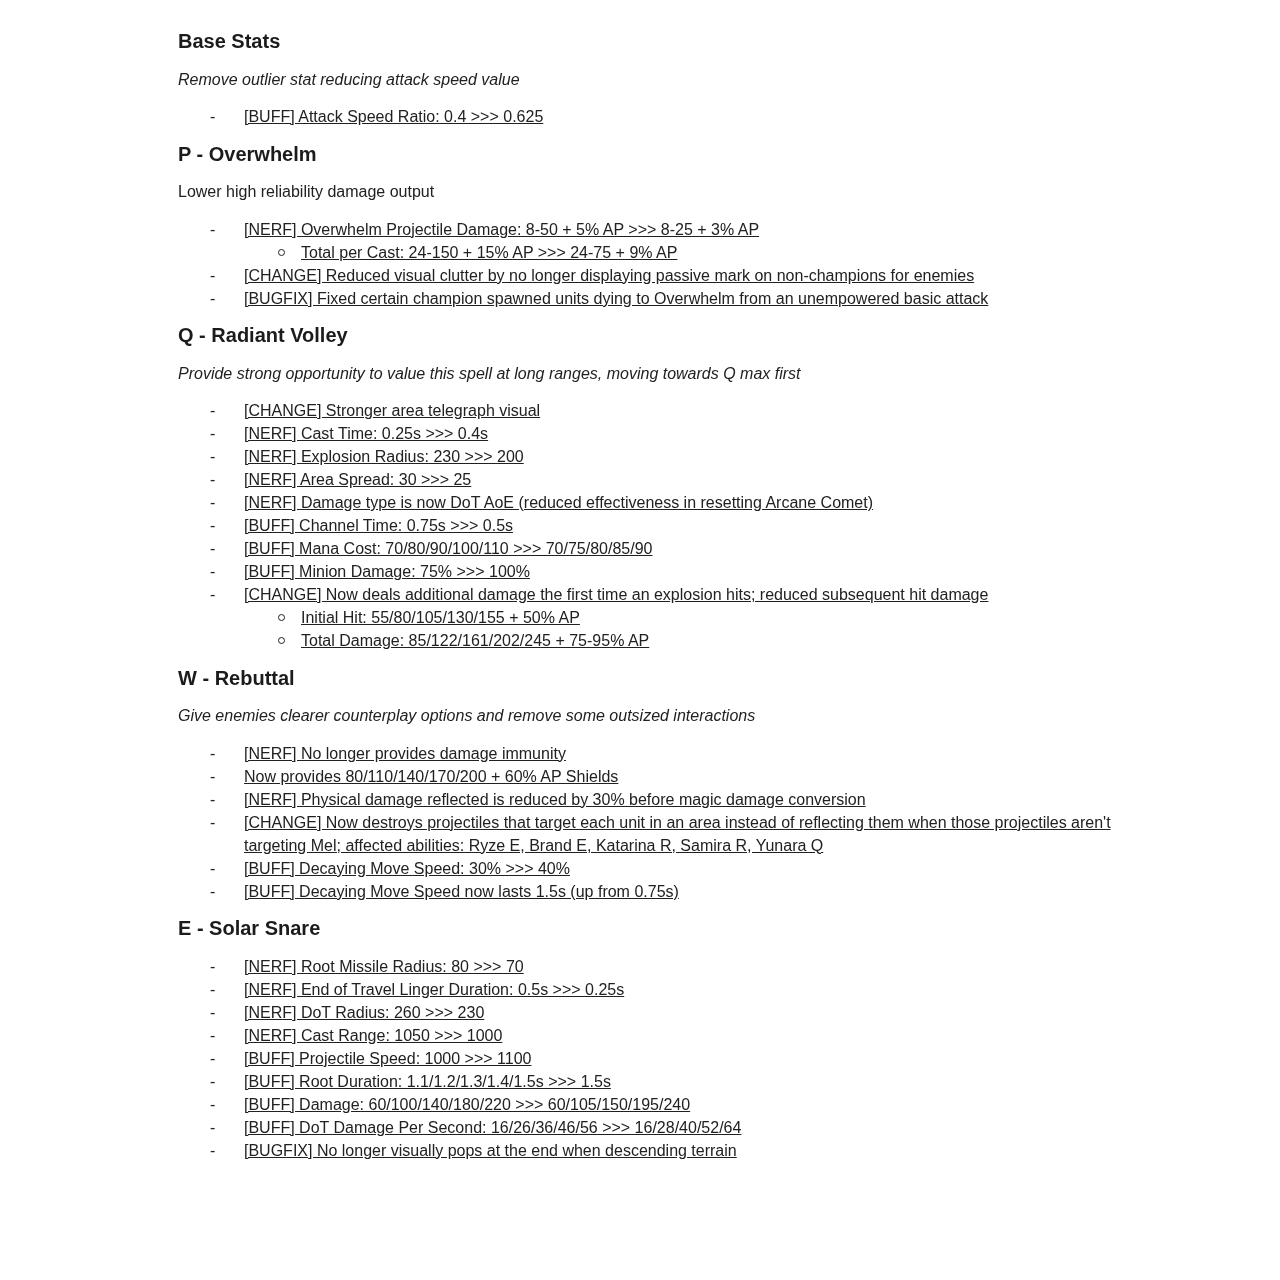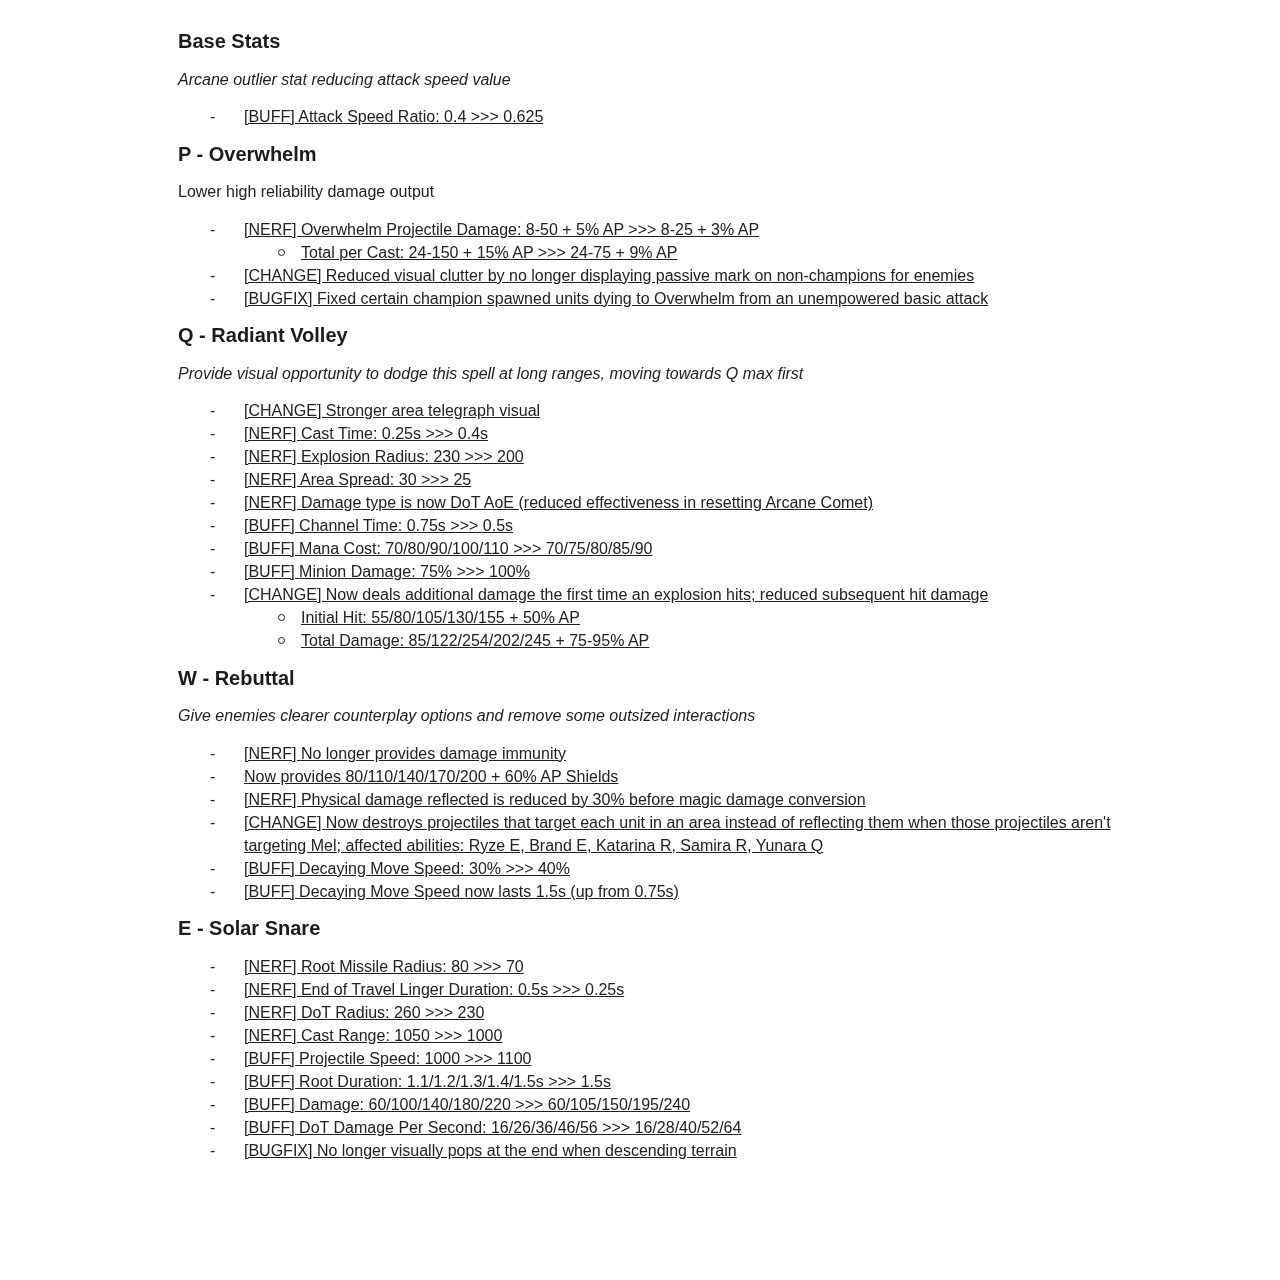--- a/index.html
+++ b/index.html
@@ -66,50 +66,50 @@
     border-radius: 50%;
     background: transparent;
   }
 </style>
 </head>
 <body>
 
 <div class="doc">
     <section>
       <h3 class="heading">Base Stats</h3>
-      <p class="desc italic">Arcane outlier stat reducing attack speed value</p>
+      <p class="desc italic">Remove outlier stat reducing attack speed value</p>
       <ul class="changes">
         <li class="l1">[BUFF] Attack Speed Ratio: 0.4 &gt;&gt;&gt; 0.625</li>
       </ul>
     </section>
     <section>
       <h3 class="heading">P - Overwhelm</h3>
       <p class="desc">Lower high reliability damage output</p>
       <ul class="changes">
         <li class="l1">[NERF] Overwhelm Projectile Damage: 8-50 + 5% AP &gt;&gt;&gt; 8-25 + 3% AP</li>
         <li class="l2">Total per Cast: 24-150 + 15% AP &gt;&gt;&gt; 24-75 + 9% AP</li>
         <li class="l1">[CHANGE] Reduced visual clutter by no longer displaying passive mark on non-champions for enemies</li>
         <li class="l1">[BUGFIX] Fixed certain champion spawned units dying to Overwhelm from an unempowered basic attack</li>
       </ul>
     </section>
     <section>
       <h3 class="heading">Q - Radiant Volley</h3>
-      <p class="desc italic">Provide visual opportunity to dodge this spell at long ranges, moving towards Q max first</p>
+      <p class="desc italic">Provide strong opportunity to value this spell at long ranges, moving towards Q max first</p>
       <ul class="changes">
         <li class="l1">[CHANGE] Stronger area telegraph visual</li>
         <li class="l1">[NERF] Cast Time: 0.25s &gt;&gt;&gt; 0.4s</li>
         <li class="l1">[NERF] Explosion Radius: 230 &gt;&gt;&gt; 200</li>
         <li class="l1">[NERF] Area Spread: 30 &gt;&gt;&gt; 25</li>
         <li class="l1">[NERF] Damage type is now DoT AoE (reduced effectiveness in resetting Arcane Comet)</li>
         <li class="l1">[BUFF] Channel Time: 0.75s &gt;&gt;&gt; 0.5s</li>
         <li class="l1">[BUFF] Mana Cost: 70/80/90/100/110 &gt;&gt;&gt; 70/75/80/85/90</li>
         <li class="l1">[BUFF] Minion Damage: 75% &gt;&gt;&gt; 100%</li>
         <li class="l1">[CHANGE] Now deals additional damage the first time an explosion hits; reduced subsequent hit damage</li>
         <li class="l2">Initial Hit: 55/80/105/130/155 + 50% AP</li>
-        <li class="l2">Total Damage: 85/122/254/202/245 + 75-95% AP</li>
+        <li class="l2">Total Damage: 85/122/161/202/245 + 75-95% AP</li>
       </ul>
     </section>
     <section>
       <h3 class="heading">W - Rebuttal</h3>
       <p class="desc italic">Give enemies clearer counterplay options and remove some outsized interactions</p>
       <ul class="changes">
         <li class="l1">[NERF] No longer provides damage immunity</li>
         <li class="l1">Now provides 80/110/140/170/200 + 60% AP Shields</li>
         <li class="l1">[NERF] Physical damage reflected is reduced by 30% before magic damage conversion</li>
         <li class="l1">[CHANGE] Now destroys projectiles that target each unit in an area instead of reflecting them when those projectiles aren't targeting Mel; affected abilities: Ryze E, Brand E, Katarina R, Samira R, Yunara Q</li>

